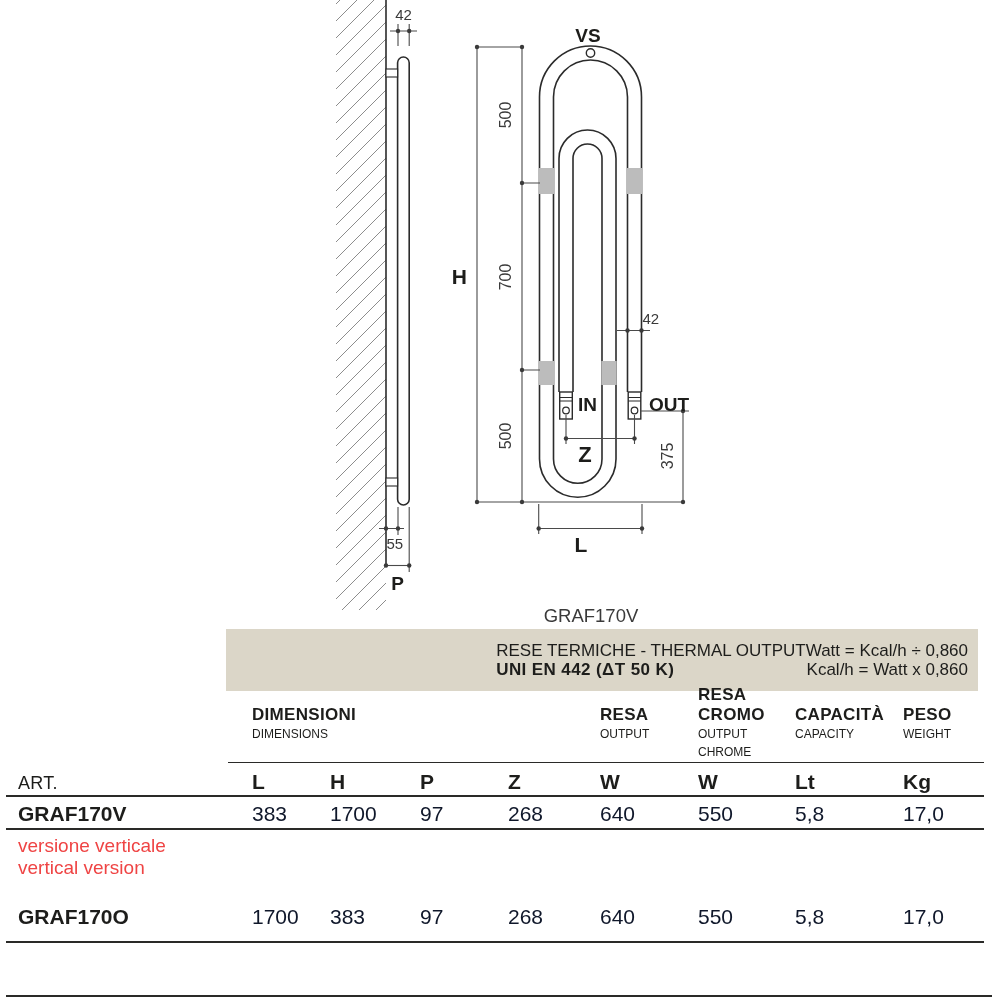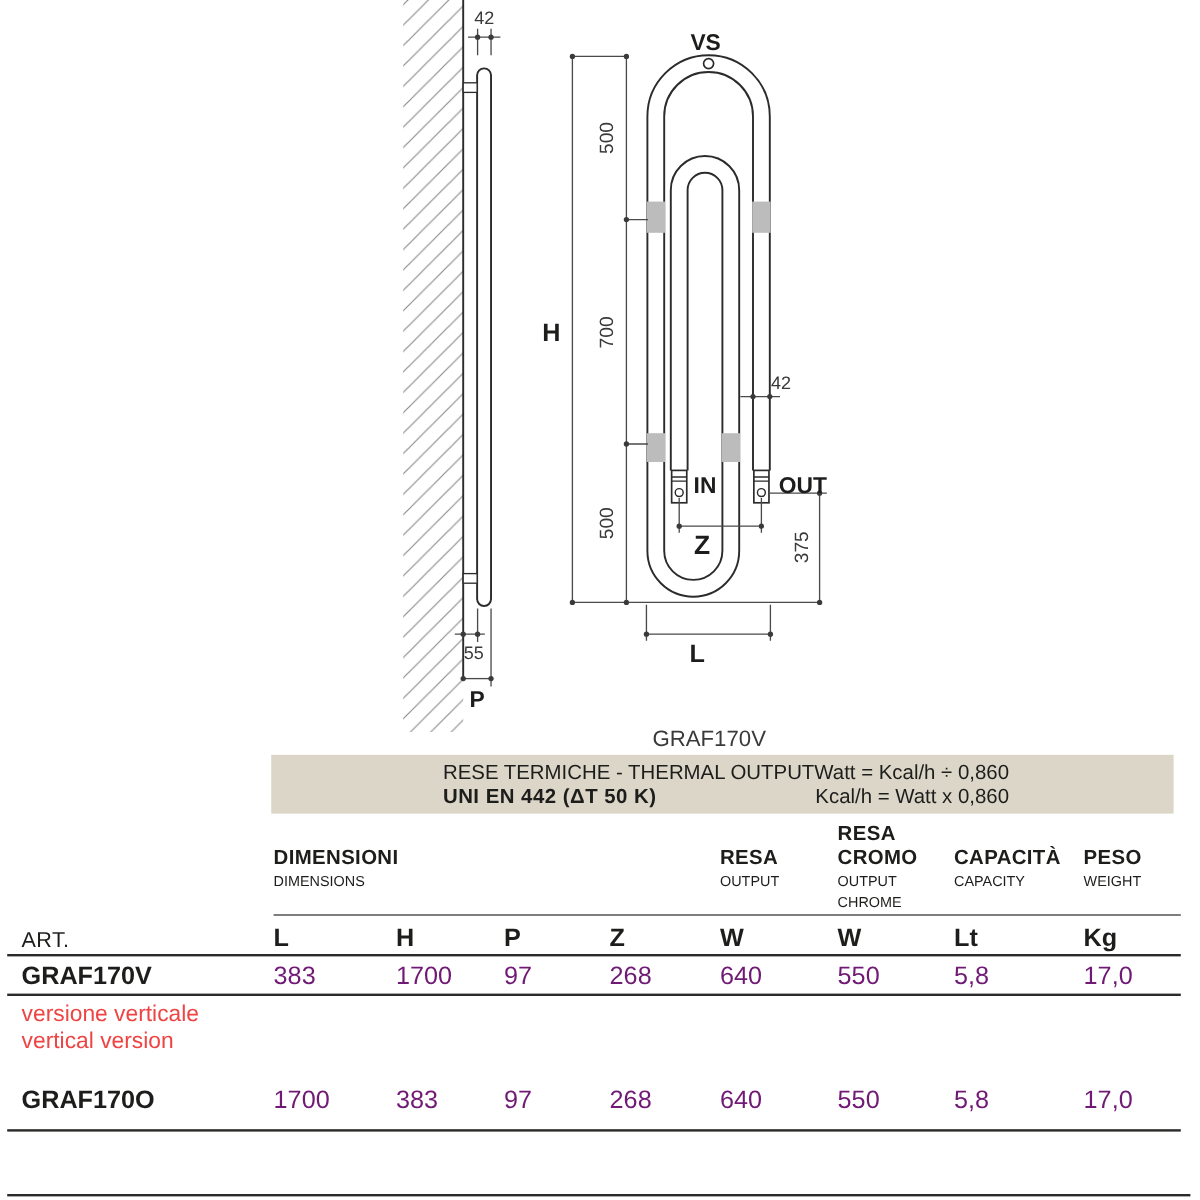--- a/index.html
+++ b/index.html
@@ -1,40 +1,40 @@
 <!DOCTYPE html>
 <html><head>
 <meta charset="utf-8">
 <style>
   html,body{margin:0;padding:0;background:#fff}
   body{width:1000px;height:1000px;font-family:"Liberation Sans",sans-serif;color:#1d1d1b}
   .sheet{position:relative;width:1000px;height:1000px;overflow:hidden;background:#fff}
 
   
-  .bar{position:absolute;left:226px;top:629px;width:752px;height:49px;background:#dbd6c8;
-       display:flex;justify-content:center;align-items:center;box-sizing:border-box;
+  .bar{position:absolute;left:226px;top:629px;width:752px;height:62px;background:#dbd6c8;
+       display:flex;justify-content:flex-end;align-items:center;box-sizing:border-box;
        padding:0 10px 0 16px}
   .bar-left{font-size:17px;line-height:19.5px}
   .bar-title{font-weight:normal}
   .bar-sub{font-weight:bold;letter-spacing:.4px}
   .bar-right{font-size:17px;line-height:19.5px;text-align:right}
 
   
   .tg{position:absolute;top:705px}
   .tg.tall{top:685px}
   .tg-it{font-weight:bold;font-size:17px;line-height:20px;white-space:pre-line;letter-spacing:.3px}
   .tg-en{font-size:12px;line-height:18px;white-space:pre-line}
   .tu{position:absolute;top:770px;font-size:21px;font-weight:bold}
   .art-h{position:absolute;left:18px;top:773px;font-size:18px;font-weight:normal;letter-spacing:.3px}
-  .tv{position:absolute;font-size:21px;color:#701a75}
+  .tv{position:absolute;font-size:21px;color:#0f172a}
   .tart{position:absolute;font-size:21px;font-weight:bold;color:#1d1d1b}
   .note{position:absolute;left:18px;font-size:19px;line-height:21.5px;color:#ef4444}
   .hline{position:absolute;background:#2a2a28}
 
-  .c1{left:228px}.c2{left:330px}.c3{left:420px}.c4{left:508px}
+  .c1{left:252px}.c2{left:330px}.c3{left:420px}.c4{left:508px}
   .c5{left:600px}.c6{left:698px}.c7{left:795px}.c8{left:903px}
 
   
   .dnum{font-size:15px;fill:#3a3a3a;font-family:"Liberation Sans",sans-serif}
   .dnum16{font-size:16px;fill:#3a3a3a;font-family:"Liberation Sans",sans-serif}
   .dlbl{font-size:19px;font-weight:bold;fill:#1d1d1b;font-family:"Liberation Sans",sans-serif}
   .dlbl21{font-size:21px;font-weight:bold;fill:#1d1d1b;font-family:"Liberation Sans",sans-serif}
   .dlbl22{font-size:22px;font-weight:bold;fill:#1d1d1b;font-family:"Liberation Sans",sans-serif}
   .cap{font-size:18.5px;fill:#3a3a3a;font-family:"Liberation Sans",sans-serif}
 </style>

